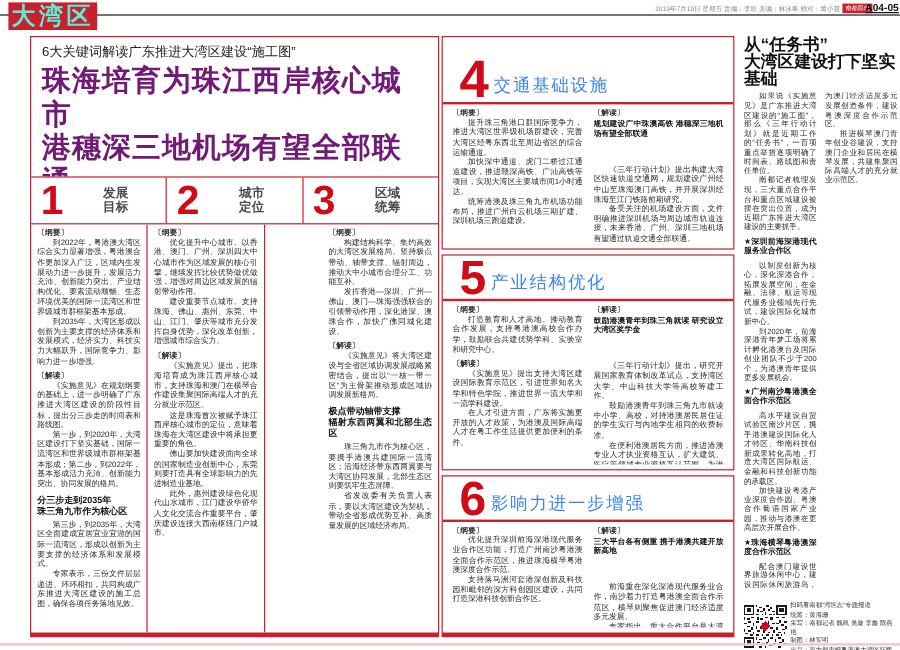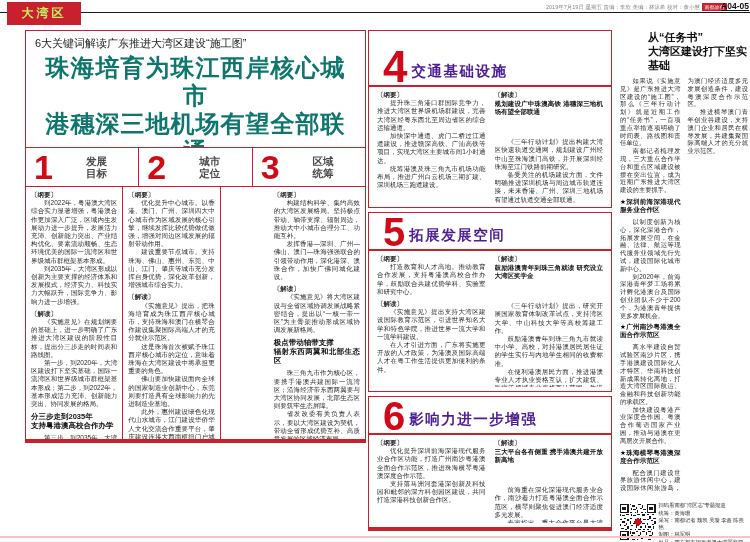--- a/index.html
+++ b/index.html
@@ -1,32 +1,32 @@
 <!DOCTYPE html>
 <html style="--accent-red: #c9202e; --number-red: #d20a17;"><head>
 <meta charset="utf-8">
 <style>
   :root{ --accent-red:#c9202e; --number-red:#d20a17; }
   html,body{margin:0;padding:0;background:#fff;}
   .page{position:relative;width:750px;height:542px;background:#fff;overflow:hidden;
         font-family:"Liberation Sans","DejaVu Sans",sans-serif;}
   .topline{position:absolute;left:0;top:12px;width:100%;height:1px;background:#1a1a1a;}
   .brand{position:absolute;left:7px;top:2px;width:74px;height:23px;background:var(--accent-red);
-         color:#bef264;font-size:12px;font-weight:bold;display:flex;align-items:center;
+         color:#5eead4;font-size:20px;font-weight:bold;display:flex;align-items:center;
          justify-content:center;letter-spacing:3px;}
   .meta{position:absolute;top:4px;right:50px;font-size:5.5px;color:#888;}
   .badge{position:absolute;top:3px;right:23px;width:25px;height:8px;background:var(--accent-red);
          color:#fff;font-size:5px;line-height:8px;text-align:center;overflow:hidden;}
   .pageno{position:absolute;top:1px;right:1px;font-size:8.5px;font-weight:bold;color:#111;text-decoration:underline;}
 
-  .mainbox{position:absolute;left:25px;top:30px;width:341px;height:413px;box-sizing:border-box;
+  .mainbox{position:absolute;left:25px;top:30px;width:341px;height:501px;box-sizing:border-box;
            border:1.5px solid var(--accent-red);border-bottom-width:4px;display:flex;flex-direction:column;}
   .mtop{height:116px;padding:5px 9px 0;box-sizing:border-box;overflow:hidden;}
   .kicker{font-size:11px;color:#222;margin-bottom:3px;}
-  .hl{font-size:24px;line-height:28px;font-weight:900;color:#0f766e;margin:0;letter-spacing:1px;text-align:center;}
+  .hl{font-size:24px;line-height:28px;font-weight:900;color:#701a75;margin:0;letter-spacing:1px;}
   .lead{margin-top:3px;font-size:6.5px;line-height:8px;color:#222;text-align:justify;height:35px;overflow:hidden;}
 
   .secheads{height:40px;border-top:1.5px solid var(--accent-red);border-bottom:1.5px solid var(--accent-red);
             display:flex;box-sizing:border-box;}
   .sechead{flex:1;display:flex;align-items:center;padding-left:8px;gap:2px;
            border-right:1.5px solid var(--accent-red);box-sizing:border-box;}
   .sechead:last-child{border-right:none;}
   .num{font-size:34px;font-weight:900;color:var(--number-red);line-height:34px;}
   .sectitle{font-size:10.5px;line-height:12px;color:#4a4a4a;font-weight:bold;white-space:pre-line;margin-left:31px;}
   .secbody{flex:1;display:flex;overflow:hidden;}
@@ -37,26 +37,26 @@
   .fbox{position:absolute;left:368px;width:244px;box-sizing:border-box;background:#fff;
         border:1.5px solid var(--accent-red);display:flex;flex-direction:column;}
   #fbox4{top:30px;height:178px;}
   #fbox5{top:212px;height:180px;}
   #fbox6{top:396px;height:135px;border-bottom-width:4px;}
   .fhead{display:flex;align-items:flex-end;padding:2px 0 0 14px;border-bottom:2px solid var(--accent-red);}
   #fbox4 .fhead{height:52px;}
   #fbox5 .fhead,#fbox6 .fhead{height:34px;}
   .fnum{font-size:44px;line-height:0.82;font-weight:900;color:var(--number-red);}
   #fbox5 .fnum,#fbox6 .fnum{font-size:40px;}
-  .ftitle{font-size:14.5px;color:#4c1d95;letter-spacing:1.5px;margin:0 0 4px 4px;font-weight:700;}
+  .ftitle{font-size:14.5px;color:#3b82f6;letter-spacing:1.5px;margin:0 0 4px 4px;font-weight:400;}
   .fbody{flex:1;display:flex;gap:9px;padding:4px 8px;overflow:hidden;}
   .fcol{flex:1;overflow:hidden;font-size:6.5px;line-height:8.2px;color:#2a2a2a;text-align:justify;}
 
   .rightcol{position:absolute;left:620px;top:30px;width:128px;height:506px;}
-  .rtitle{font-size:11px;line-height:14px;font-weight:bold;color:#111;margin-left:28px;}
+  .rtitle{font-size:14px;line-height:14px;font-weight:bold;color:#111;}
   .rbody{margin-top:5px;height:420px;overflow:hidden;columns:2;column-gap:7px;column-fill:auto;
          font-size:6.3px;line-height:7.8px;color:#2a2a2a;text-align:justify;}
   .qrrow{margin-top:5px;display:flex;gap:3px;align-items:flex-start;}
   .qrtext{font-size:5.3px;line-height:6.6px;color:#333;}
 
   .blk{margin:0;}
   .blk.p{text-indent:2em;}
   .blk.label{font-weight:bold;margin-top:4px;}
   .scol .blk.label:first-child,.fcol .blk.label:first-child{margin-top:0;}
   .blk.h{font-weight:bold;white-space:pre-line;font-size:7.5px;line-height:9px;margin:4px 0;color:#111;}
@@ -101,21 +101,21 @@
     </div>
     <div class="secbody">
       <div class="scol">
           <div class="blk label">〔纲要〕</div>
           <div class="blk p">到2022年，粤港澳大湾区综合实力显著增强，粤港澳合作更加深入广泛，区域内生发展动力进一步提升，发展活力充沛、创新能力突出、产业结构优化、要素流动顺畅、生态环境优美的国际一流湾区和世界级城市群框架基本形成。</div>
           <div class="blk p">到2035年，大湾区形成以创新为主要支撑的经济体系和发展模式，经济实力、科技实力大幅跃升，国际竞争力、影响力进一步增强。</div>
           <div class="blk label">〔解读〕</div>
           <div class="blk p">《实施意见》在规划纲要的基础上，进一步明确了广东推进大湾区建设的阶段性目标，提出分三步走的时间表和路线图。</div>
           <div class="blk p">第一步，到2020年，大湾区建设打下坚实基础，国际一流湾区和世界级城市群框架基本形成；第二步，到2022年，基本形成活力充沛、创新能力突出、协同发展的格局。</div>
           <div class="blk h">分三步走到2035年
-支持粤港澳高校合作办学</div>
+珠三角九市作为核心区</div>
           <div class="blk p">第三步，到2035年，大湾区全面建成宜居宜业宜游的国际一流湾区，形成以创新为主要支撑的经济体系和发展模式。</div>
           <div class="blk p">专家表示，三份文件层层递进、环环相扣，共同构成广东推进大湾区建设的施工总图，确保各项任务落地见效。</div>
         </div>
       <div class="scol">
           <div class="blk label">〔纲要〕</div>
           <div class="blk p">优化提升中心城市。以香港、澳门、广州、深圳四大中心城市作为区域发展的核心引擎，继续发挥比较优势做优做强，增强对周边区域发展的辐射带动作用。</div>
           <div class="blk p">建设重要节点城市。支持珠海、佛山、惠州、东莞、中山、江门、肇庆等城市充分发挥自身优势，深化改革创新，增强城市综合实力。</div>
           <div class="blk label">〔解读〕</div>
           <div class="blk p">《实施意见》提出，把珠海培育成为珠江西岸核心城市，支持珠海和澳门在横琴合作建设集聚国际高端人才的充分就业示范区。</div>
           <div class="blk p">这是珠海首次被赋予珠江西岸核心城市的定位，意味着珠海在大湾区建设中将承担更重要的角色。</div>
@@ -153,21 +153,21 @@
           <div class="blk lead">规划建设广中珠澳高铁 港穗深三地机场有望全部联通</div>
           <div class="blk p">《三年行动计划》提出构建大湾区快速轨道交通网，规划建设广州经中山至珠海澳门高铁，并开展深圳经珠海至江门铁路前期研究。</div>
           <div class="blk p">备受关注的机场建设方面，文件明确推进深圳机场与周边城市轨道连接，未来香港、广州、深圳三地机场有望通过轨道交通全部联通。</div>
         </div>
     </div>
   </div>
 
   <div class="fbox" id="fbox5">
     <div class="fhead">
       <span class="fnum">5</span>
-      <span class="ftitle">拓展发展空间</span>
+      <span class="ftitle">产业结构优化</span>
     </div>
     <div class="fbody">
       <div class="fcol">
           <div class="blk label">〔纲要〕</div>
           <div class="blk p">打造教育和人才高地。推动教育合作发展，支持粤港澳高校合作办学，鼓励联合共建优势学科、实验室和研究中心。</div>
           <div class="blk label">〔解读〕</div>
           <div class="blk p">《实施意见》提出支持大湾区建设国际教育示范区，引进世界知名大学和特色学院，推进世界一流大学和一流学科建设。</div>
           <div class="blk p">在人才引进方面，广东将实施更开放的人才政策，为港澳及国际高端人才在粤工作生活提供更加便利的条件。</div>
         </div>
       <div class="fcol">

